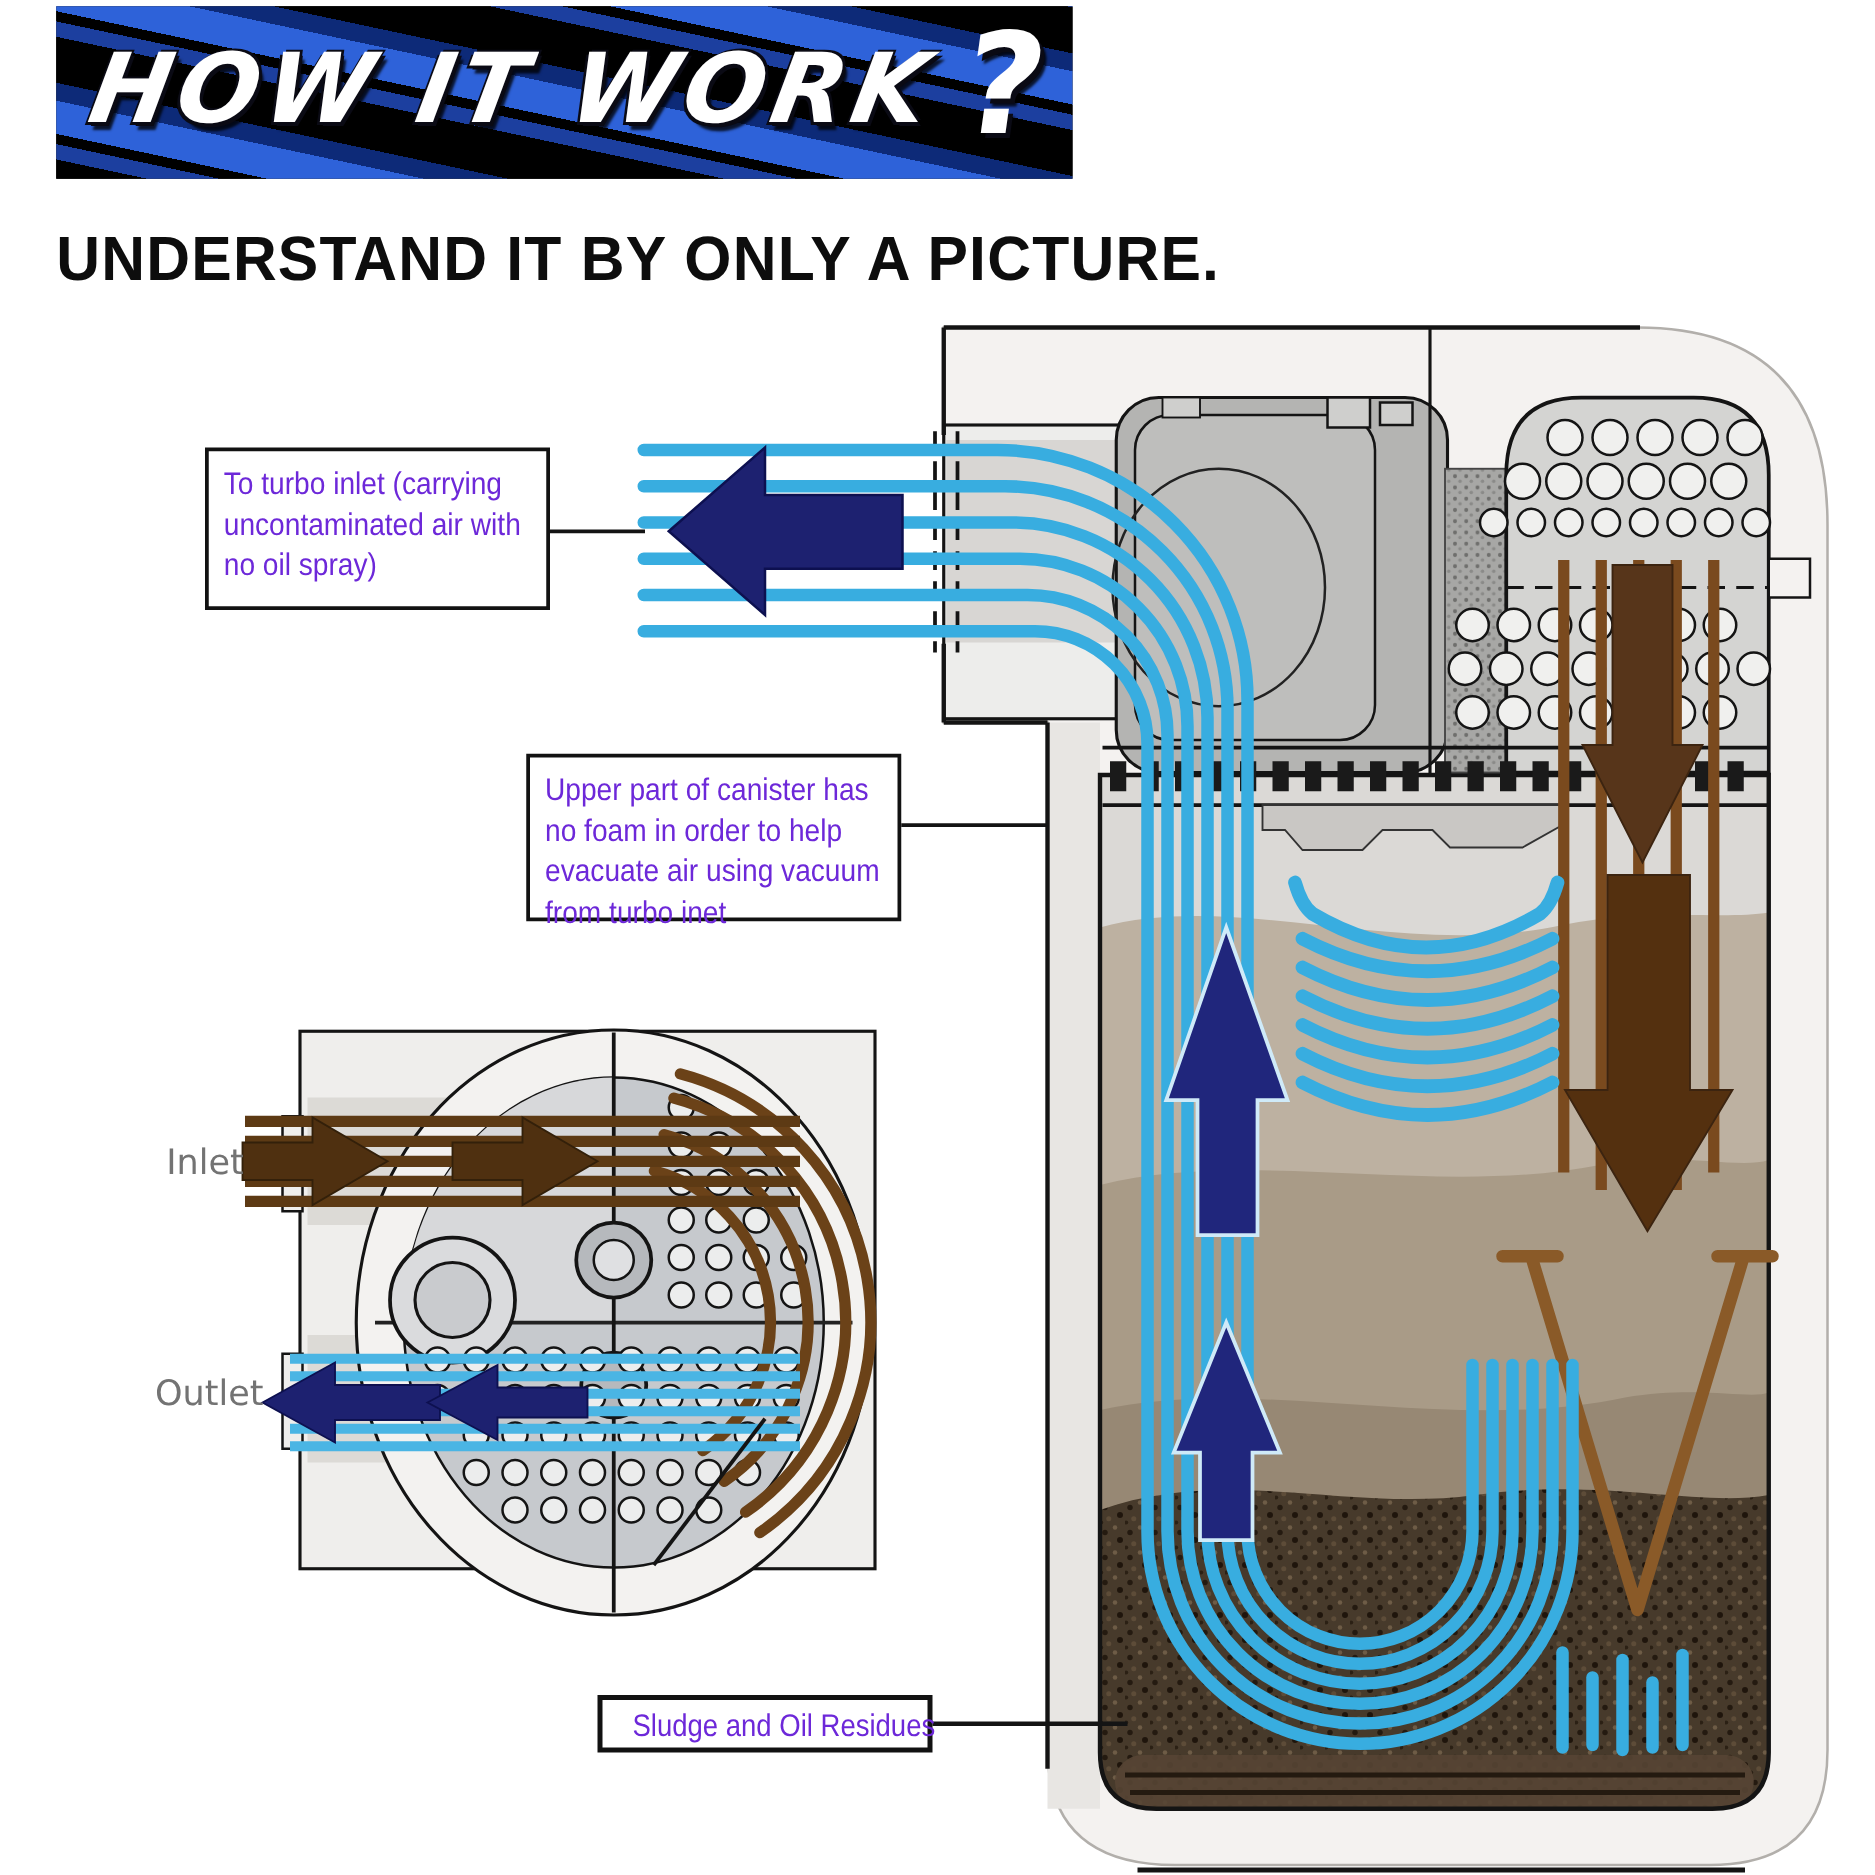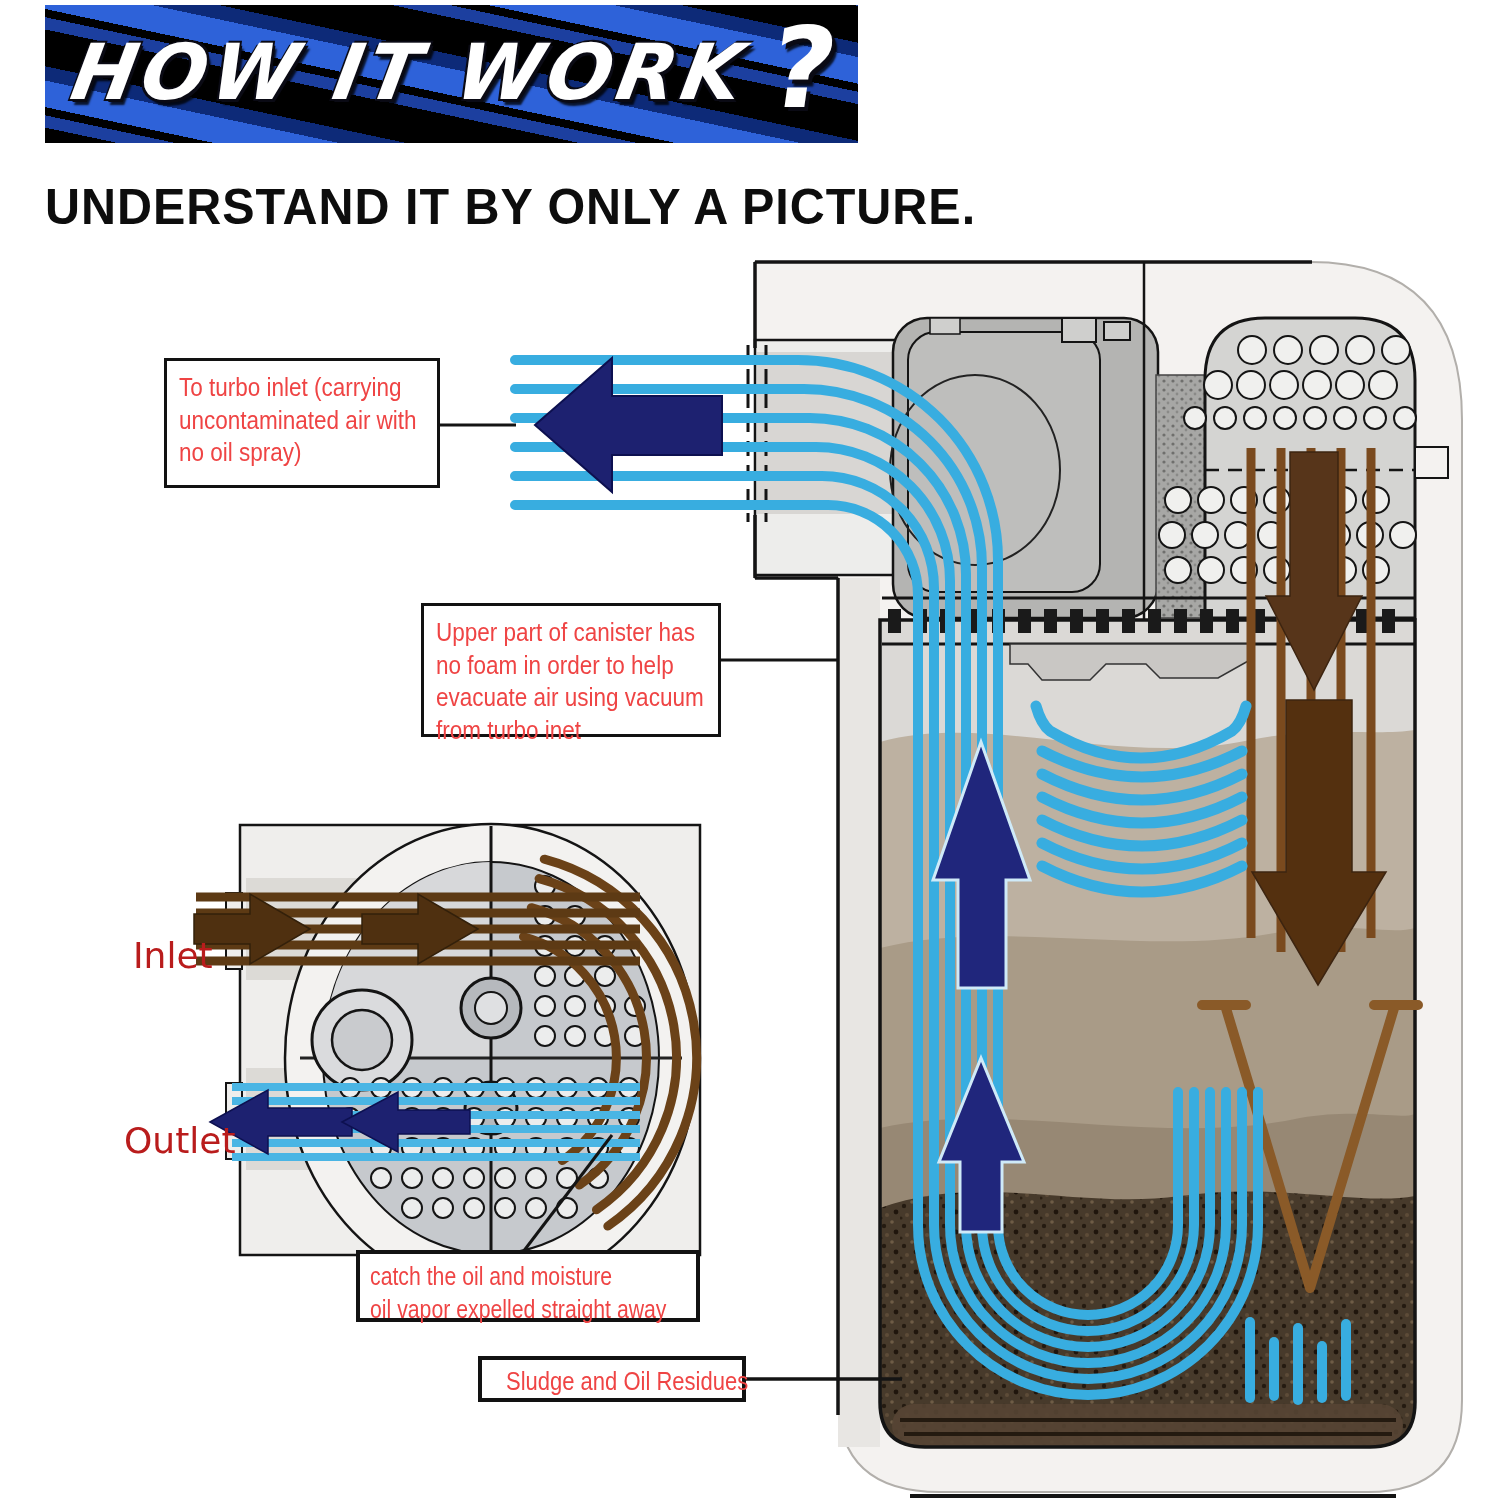--- a/index.html
+++ b/index.html
@@ -24,30 +24,30 @@
   
   .heading{position:absolute;left:45px;top:178px;font-family:"Liberation Sans",sans-serif;
            font-weight:bold;font-size:50px;letter-spacing:1px;color:#0d0d0d;white-space:nowrap;
            transform:scaleX(.97);transform-origin:left center;z-index:2;}
 
   
   .art{position:absolute;left:0;top:250px;width:1500px;height:1250px;z-index:1;}
 
   
   .callout{position:absolute;box-sizing:border-box;background:#fff;border:3px solid #121212;
-           padding:10px 12px;font-size:25px;line-height:1.3;color:#ef4444;z-index:3;
+           padding:10px 12px;font-size:25px;line-height:1.3;color:#6d28d9;z-index:3;
            font-family:"Liberation Sans",sans-serif;}
   .cl{display:block;white-space:nowrap;transform-origin:left center;}
   .sx90{transform:scaleX(.90);} .sx85{transform:scaleX(.85);} .sx88{transform:scaleX(.88);}
   #turbo-box {left:164px;top:358px;width:276px;height:130px;}
   #upper-box {left:421px;top:603px;width:300px;height:134px;}
   #catch-box {left:356px;top:1250px;width:344px;height:72px;border-width:4px;padding:6px 10px;}
   #sludge-box{left:478px;top:1356px;width:268px;height:46px;border-width:4px;padding:5px 24px;}
 
-  .side-label{position:absolute;font-size:36px;color:#b91c1c;z-index:3;margin-top:22px;}
+  .side-label{position:absolute;font-size:28px;color:#737373;z-index:3;}
   #inlet-label {left:133px;top:913px;}
   #outlet-label{left:124px;top:1098px;text-align:center;}
 </style>
 </head>
 <body>
 
 <div class="canvas">
 
   <div class="banner">
     <div class="stripes"></div>
@@ -349,24 +349,20 @@
     <span class="cl sx90">no oil spray)</span>
   </div>
 
   <div class="callout" id="upper-box">
     <span class="cl sx90">Upper part of canister has</span>
     <span class="cl sx90">no foam in order to help</span>
     <span class="cl sx90">evacuate air using vacuum</span>
     <span class="cl sx90">from turbo inet</span>
   </div>
 
-  <div class="callout" id="catch-box">
-    <span class="cl sx85">catch the oil and moisture</span>
-    <span class="cl sx85">oil vapor expelled straight away</span>
-  </div>
 
   <div class="callout" id="sludge-box">
     <span class="cl sx88">Sludge and Oil Residues</span>
   </div>
 
   <div class="side-label" id="inlet-label">Inlet</div>
   <div class="side-label" id="outlet-label">Outlet</div>
 
 </div>
 

